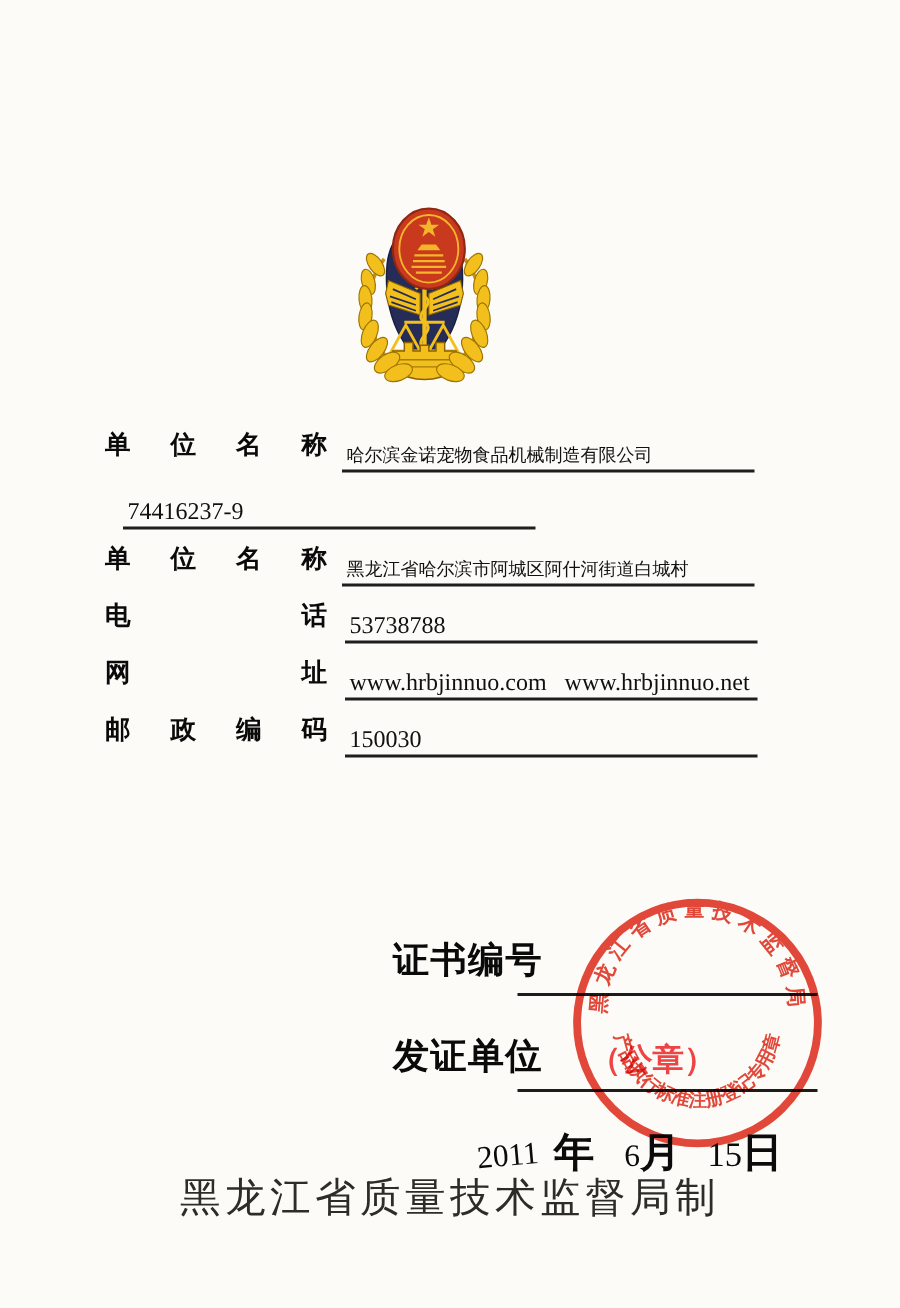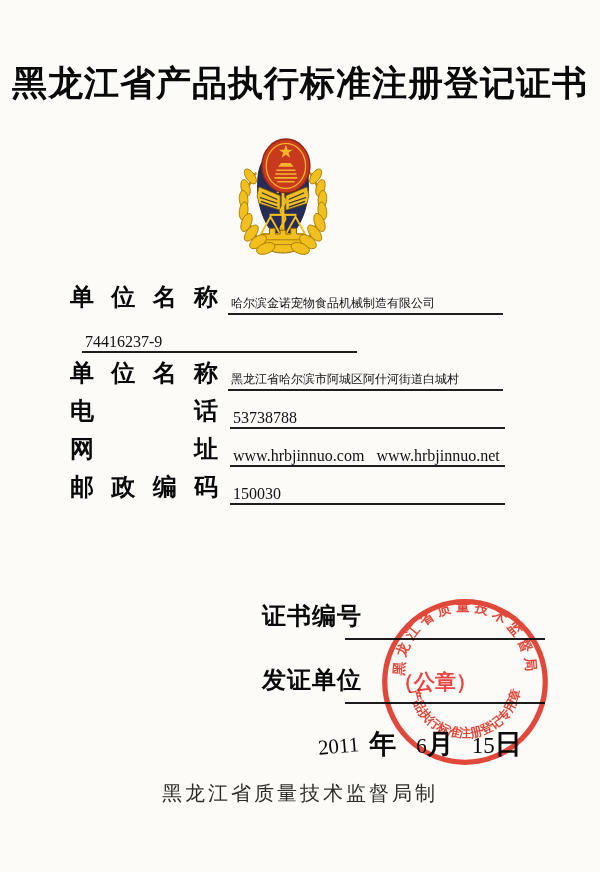--- a/index.html
+++ b/index.html
@@ -11,52 +11,51 @@
   }
   .title{
     position:absolute;top:60px;left:0;width:100%;
     text-align:center;font-size:35px;font-weight:900;
     letter-spacing:1px;color:#090909;
   }
   .emblem{position:absolute;left:235px;top:132px;width:96px;height:134px;}
   .form{position:absolute;left:70px;top:283px;width:470px;}
   .frow{height:38px;display:flex;align-items:flex-start;}
   .flabel{
-    width:148px;flex:none;font-size:24px;font-weight:800;line-height:28px;
+    width:148px;flex:none;font-size:17px;font-weight:800;line-height:28px;
     text-align:justify;text-align-last:justify;color:#0a0a0a;
   }
   .fvalue{
     width:272px;flex:none;margin-left:10px;height:30px;
     border-bottom:2px solid #1e1e1e;
     display:flex;align-items:flex-end;
     font-size:12px;line-height:19px;white-space:pre;overflow:visible;
     padding-left:3px;color:#111;
   }
   .latin{font-size:16px;margin-left:12px;}
-  .abs{position:absolute;}
+  .abs{position:absolute;margin-top:24px;}
   .sec-label{font-size:24px;font-weight:800;letter-spacing:1px;color:#0a0a0a;}
   .blank-line{height:32px;border-bottom:2px solid #1c1c1c;width:200px;}
   .issuer-value{font-size:21px;font-weight:800;color:#ef4444;}
   .date-row{display:flex;align-items:baseline;color:#0b0b0b;}
   .d-num{font-size:21px;}
   .d-unit{font-size:27px;font-weight:800;}
   .rot{display:inline-block;transform:rotate(-5deg);}
   .footer{
     position:absolute;top:780px;left:0;width:100%;text-align:center;
-    font-size:20px;font-weight:400;letter-spacing:3px;color:#2c2c29;
+    font-size:27px;font-weight:400;letter-spacing:3px;color:#2c2c29;
   }
   .seal{position:absolute;left:379px;top:596px;width:172px;height:172px;
         mix-blend-mode:multiply;opacity:.93;}
 </style>
 </head>
 <body>
 
 <div class="page">
 
-  <div class="title">黑龙江省产品执行标准注册登记证书</div>
 
   <svg class="emblem" viewBox="0 0 100 135" xmlns="http://www.w3.org/2000/svg">
 
     <path d="M22,40 C6,62 7,90 28,114" fill="none" stroke="#c89010" stroke-width="2.5"></path>
     <path d="M78,40 C94,62 93,90 72,114" fill="none" stroke="#c89010" stroke-width="2.5"></path>
 
     <path d="M50,16 C62,16 74,24 76,44 C78,66 74,94 50,114 C26,94 22,66 24,44 C26,24 38,16 50,16 Z" fill="#262c58" stroke="#1a1f40" stroke-width="1"></path>
 
     <path d="M47,64 L25,55 L23,64 L25,72 L47,79 Z" fill="#f2bf1c" stroke="#8a6300" stroke-width="0.8"></path>
     <path d="M53,64 L75,55 L77,64 L75,72 L53,79 Z" fill="#f2bf1c" stroke="#8a6300" stroke-width="0.8"></path>

